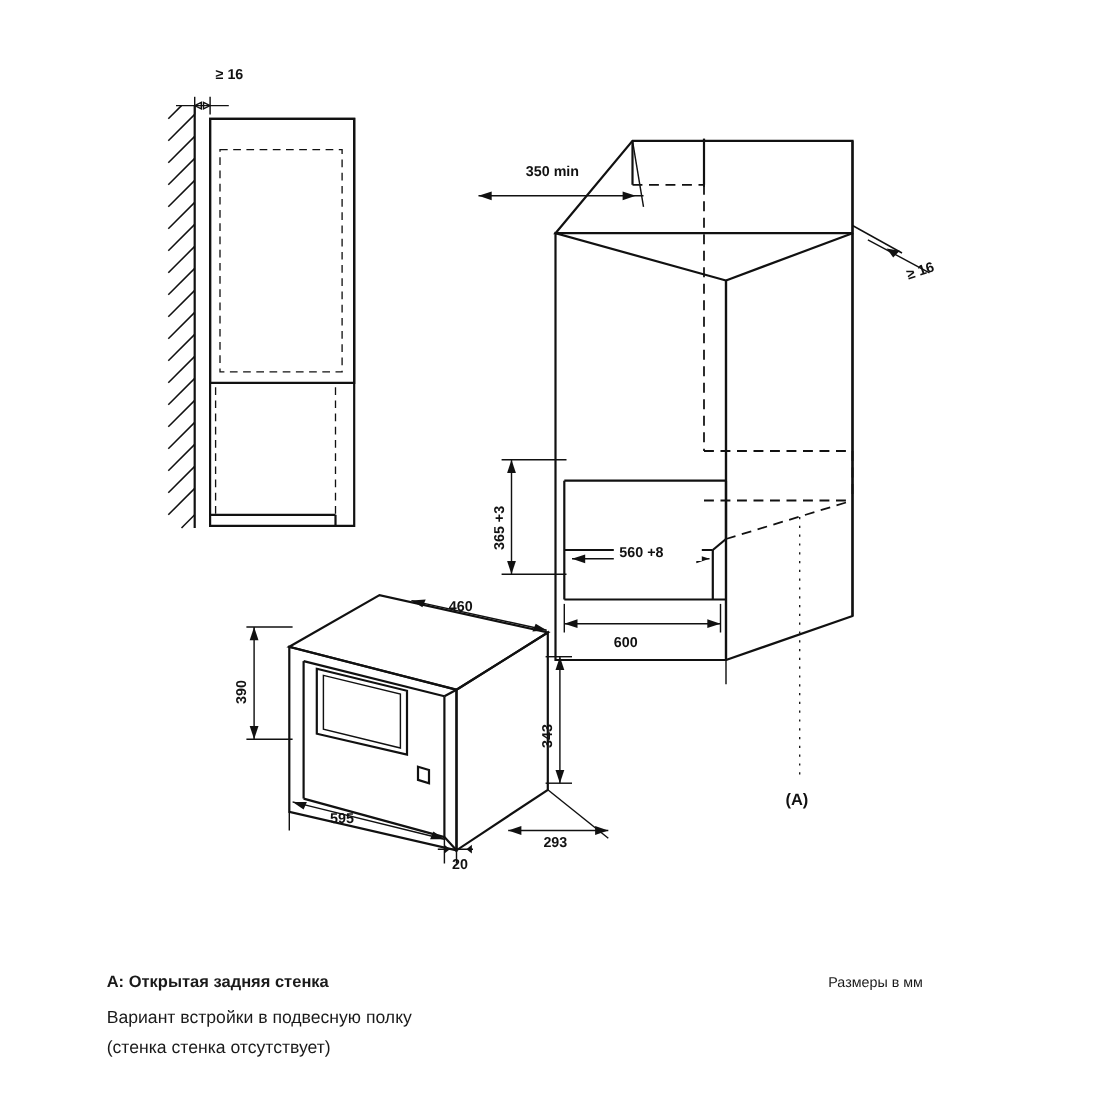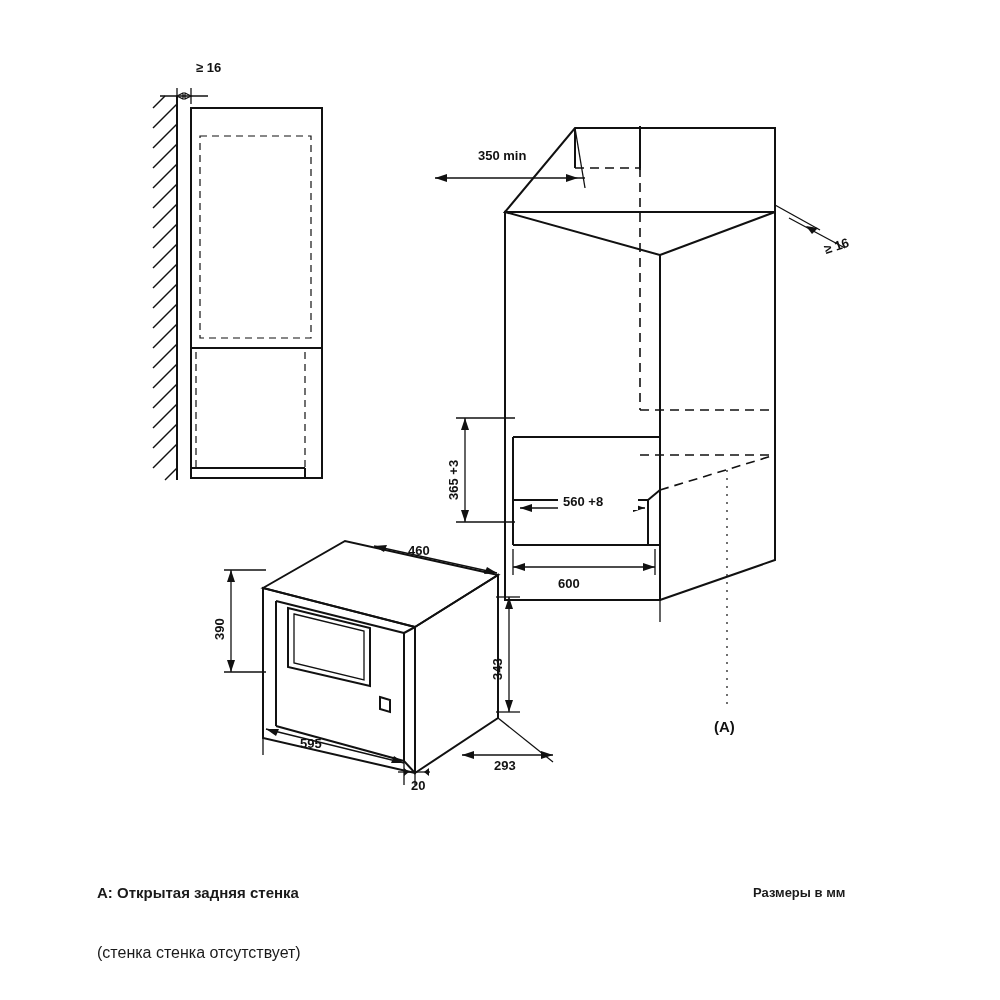--- a/index.html
+++ b/index.html
@@ -50,21 +50,21 @@
     left: 97px;
     top: 944px;
     font-size: 16px;
     white-space: nowrap;
   }
   .units {
     position: absolute;
     left: 753px;
     top: 885px;
     font-size: 13px;
-    font-weight: bold;
+    font-weight: normal;
     white-space: nowrap;
   }
   svg { display: block; }
   text {
     font-family: "Liberation Sans", sans-serif;
     fill: #111111;
   }
   .dim-txt { font-size: 13px; font-weight: bold; }
   .label-a { font-size: 15px; font-weight: bold; }
   .ln { stroke: #111111; fill: none; stroke-width: 2; }
@@ -281,16 +281,17 @@
         <path d="M409,772 L404,768 L404,776 Z" fill="#111"></path>
         <path d="M424,772 L429,768 L429,776 Z" fill="#111"></path>
         <line class="ln-thin" x1="415" y1="773" x2="415" y2="785"></line>
         <text class="dim-txt" x="411" y="790">20</text>
       </g>
     </g>
 
   </svg>
 
   <div class="note-a-title">A: Открытая задняя стенка</div>
+  <div class="note-line1">Вариант встройки в подвесную полку</div>
   <div class="note-line2">(стенка стенка отсутствует)</div>
   <div class="units">Размеры в мм</div>
 
 </div>
 
 </body></html>

